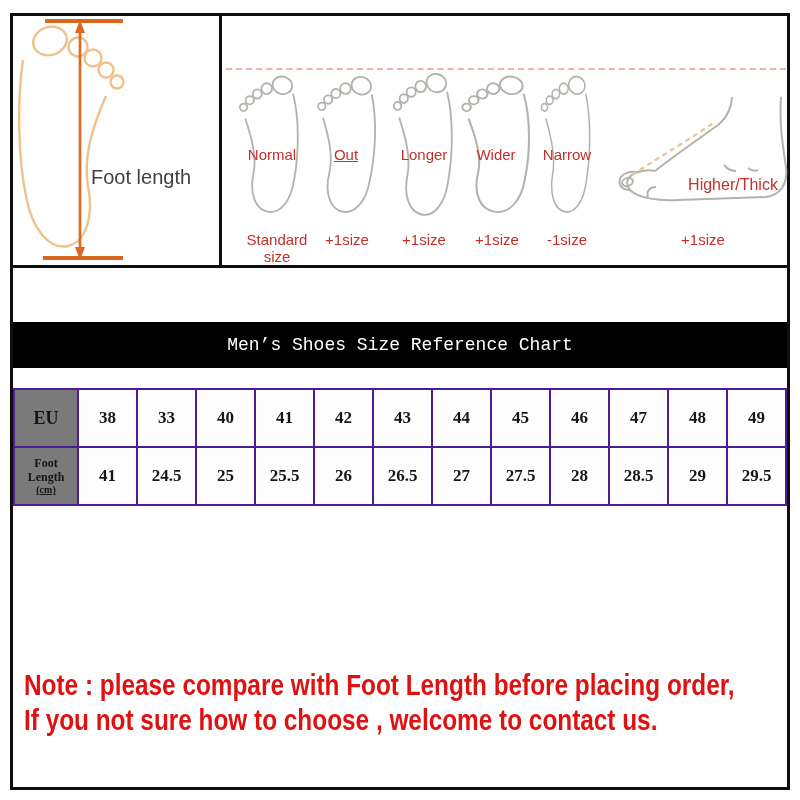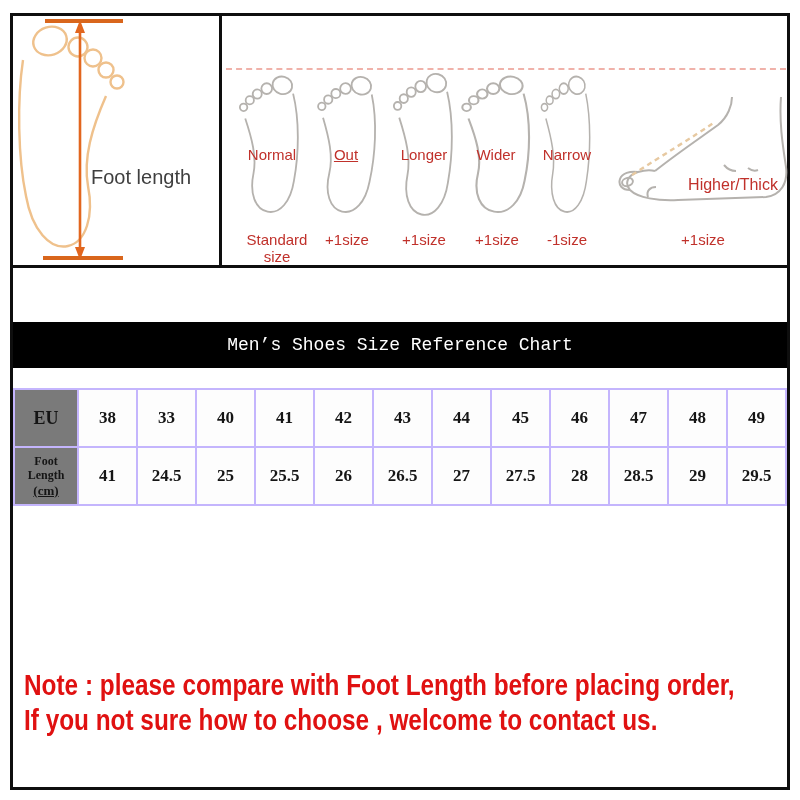--- a/index.html
+++ b/index.html
@@ -33,25 +33,25 @@
   .aj-standard{left:232px;width:64px;}
   .aj-out{left:294px;}.aj-longer{left:371px;}.aj-wider{left:444px;}.aj-narrow{left:514px;}.aj-higher{left:650px;}
 
   
   .title-band{position:absolute;left:0;top:306px;width:774px;height:46px;background:#000;
               display:flex;align-items:center;justify-content:center;}
   .title-text{color:#fff;font-family:"Liberation Mono","DejaVu Sans Mono",monospace;font-size:18px;letter-spacing:0;}
 
   table.size-table{position:absolute;left:0;top:372px;width:774px;border-collapse:collapse;table-layout:fixed;
                    font-family:"Liberation Serif",serif;}
-  .size-table td,.size-table th{border:2px solid #c4b5fd;text-align:center;vertical-align:middle;
+  .size-table td,.size-table th{border:2px solid #4c1d95;text-align:center;vertical-align:middle;
                    height:56px;background:#fdfdfd;font-weight:bold;font-size:17px;color:#151515;padding:0;}
   .size-table th{background:#7a7a7a;font-size:18px;}
   .size-table th.fl-header{font-size:12px;line-height:1.2;}
-  .size-table th.fl-header .unit{display:block;font-size:13px;text-decoration:underline;}
+  .size-table th.fl-header .unit{display:block;font-size:10px;text-decoration:underline;}
 
   
   .note{position:absolute;left:11px;top:652px;transform:scaleX(0.84);transform-origin:0 0;
         color:#e01111;font-weight:bold;font-size:29px;line-height:35px;white-space:nowrap;}
 
   .hidden-defs{position:absolute;width:0;height:0;overflow:hidden;}
 </style>
 </head>
 <body>
 

